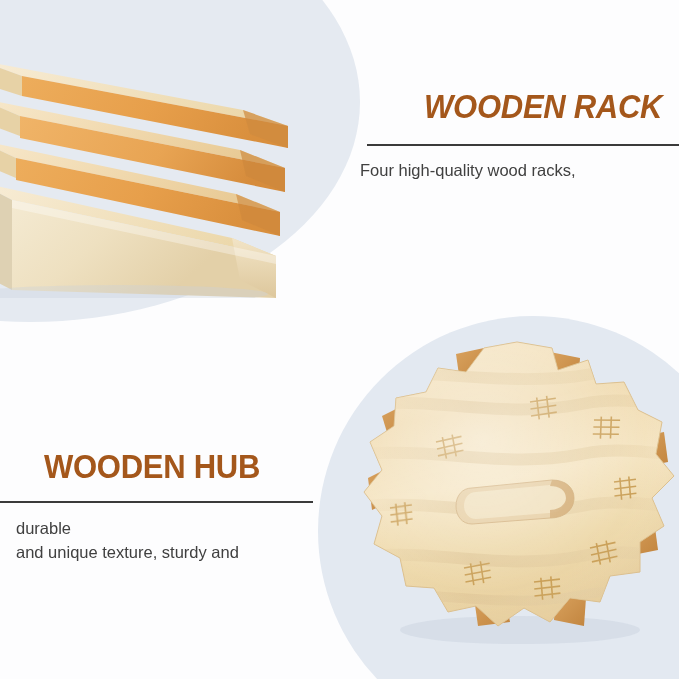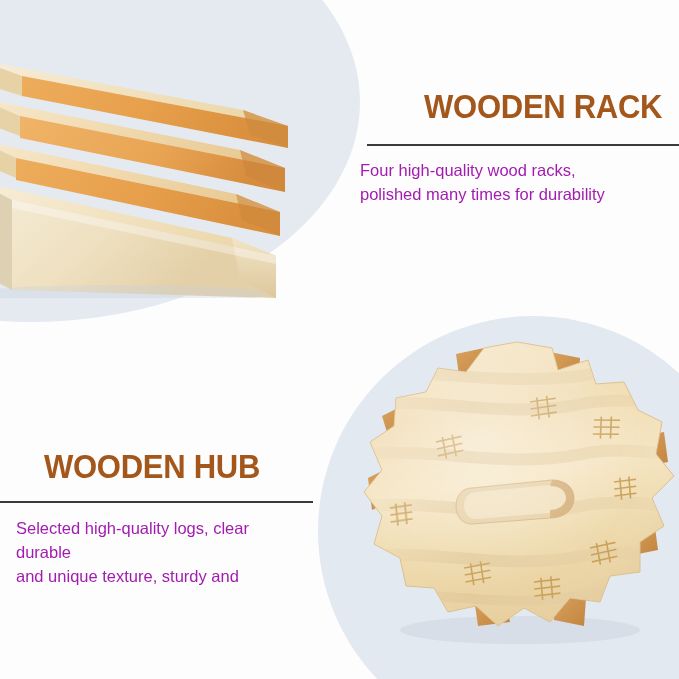--- a/index.html
+++ b/index.html
@@ -37,21 +37,21 @@
   
   #photo-hub{
     position:absolute;left:352px;top:330px;width:330px;height:320px;
   }
   #photo-hub svg{display:block;width:100%;height:100%;}
 
   
   .block{position:absolute;}
 
   #block-rack{
-    left:352px;top:88px;width:314px;text-align:center;
+    left:352px;top:88px;width:314px;text-align:center;font-style:italic;
   }
   #block-hub{
     left:16px;top:448px;width:300px;text-align:left;margin-left:28px;
   }
 
   .heading{
     font-family:"Liberation Sans Narrow","Liberation Sans","DejaVu Sans Condensed",sans-serif;
     font-weight:bold;
     font-size:33px;
     line-height:38px;
@@ -81,21 +81,21 @@
     position:absolute;left:367px;top:144px;width:312px;
   }
   #rule-hub{
     position:absolute;left:0px;top:501px;width:313px;
   }
 
   .body-text{
     font-family:"Liberation Sans","DejaVu Sans",sans-serif;
     font-size:16.5px;
     line-height:24px;
-    color:#a21caf;
+    color:#404040;
     margin:0;
     font-weight:400;
   }
 
   #body-rack{position:absolute;left:360px;top:158px;width:312px;}
   #body-hub {position:absolute;left:16px; top:516px;width:292px;}
 </style>
 </head>
 <body>
 
@@ -292,26 +292,24 @@
       </g>
     </svg>
   </div>
 
   <div class="block" id="block-rack">
     <h2 class="heading">WOODEN RACK</h2>
   </div>
   <div class="rule" id="rule-rack"></div>
   <div id="body-rack">
     <p class="body-text">Four high-quality wood racks,</p>
-    <p class="body-text">polished many times for durability</p>
   </div>
 
   <div class="block" id="block-hub">
     <h2 class="heading">WOODEN HUB</h2>
   </div>
   <div class="rule" id="rule-hub"></div>
   <div id="body-hub">
-    <p class="body-text">Selected high-quality logs, clear</p>
     <p class="body-text">durable</p>
     <p class="body-text">and unique texture, sturdy and</p>
   </div>
 
 </div>
 
 </body></html>

